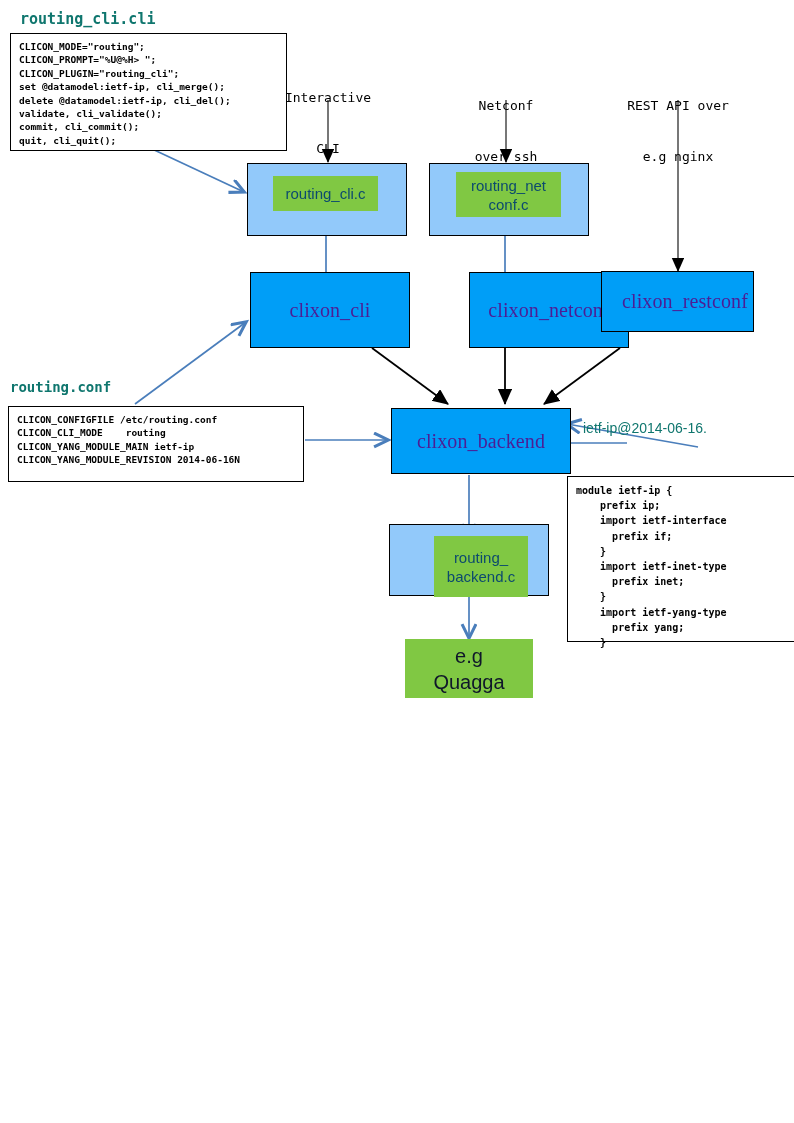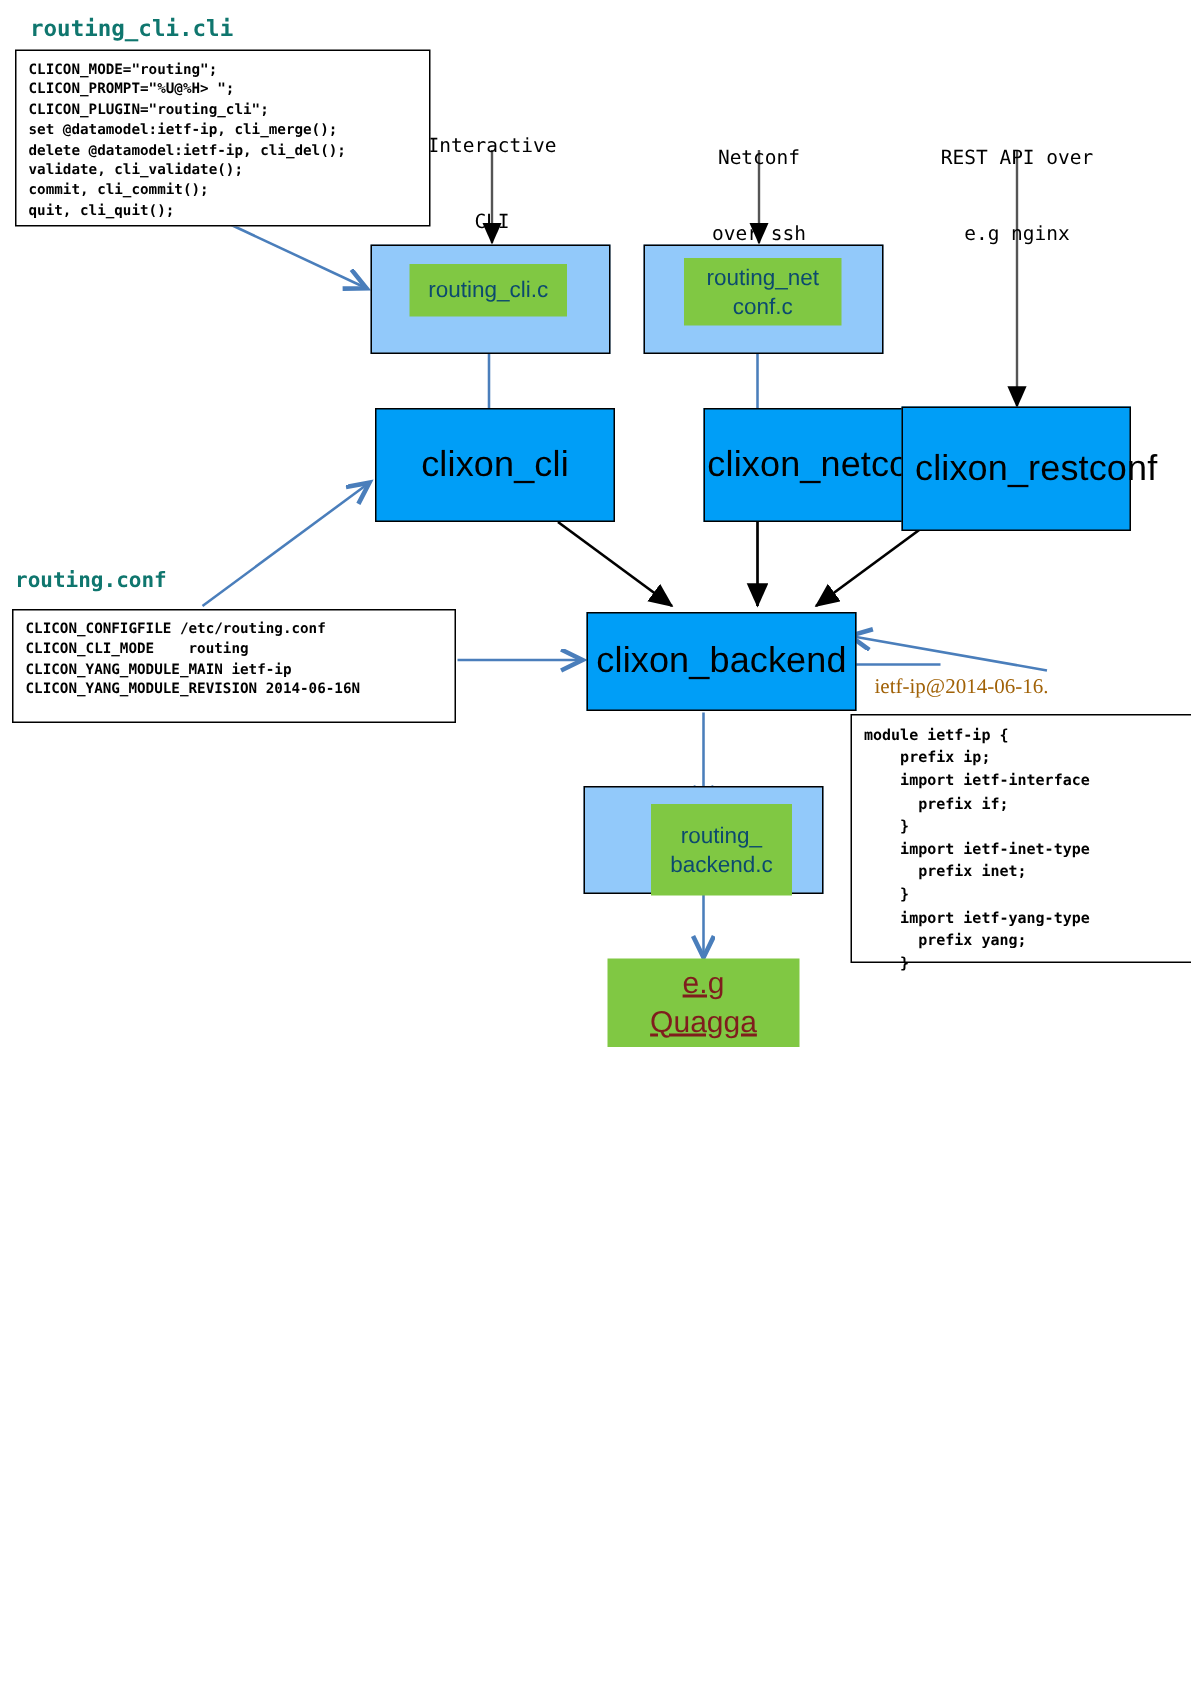--- a/index.html
+++ b/index.html
@@ -38,26 +38,25 @@
     position: absolute;
     font-family: "DejaVu Sans Mono", "Liberation Mono", monospace;
     font-size: 13px;
     color: #000000;
     white-space: pre;
     text-align: center;
     line-height: 17px;
   }
   .mono-label-left {
     position: absolute;
-    font-family: Liberation Serif, serif;
+    font-family: Liberation Sans, sans-serif;
     font-size: 13px;
-    color: #a16207;
+    color: #0f766e;
     white-space: pre;
     line-height: 17px;
-    margin-top: 30px;
   }
 
   
   .code-box {
     position: absolute;
     border: 1.5px solid #000000;
     background: #ffffff;
     box-sizing: border-box;
     padding: 6px 8px;
   }
@@ -78,23 +77,23 @@
 
   
   .proc-box {
     position: absolute;
     background: #009ef7;
     border: 1.5px solid #000000;
     box-sizing: border-box;
     display: flex;
     align-items: center;
     justify-content: center;
-    color: #000000;
-    font-family: Liberation Sans, sans-serif;
-    font-size: 24px;
+    color: #4c1d95;
+    font-family: Liberation Serif, serif;
+    font-size: 20px;
     letter-spacing: 0.1px;
     white-space: nowrap;
   }
   .plugin-host {
     position: absolute;
     background: #92c9fa;
     border: 1.5px solid #000000;
     box-sizing: border-box;
   }
   .plugin-chip {
@@ -106,30 +105,29 @@
     display: flex;
     align-items: center;
     justify-content: center;
     text-align: center;
     line-height: 19px;
     box-sizing: border-box;
   }
   .leaf-box {
     position: absolute;
     background: #80c843;
-    color: #7f1d1d;
+    color: #0f172a;
     font-family: "Liberation Sans", sans-serif;
     font-size: 20px;
     display: flex;
     align-items: center;
     justify-content: center;
     text-align: center;
     line-height: 26px;
     box-sizing: border-box;
-    text-decoration: underline;
   }
 </style>
 </head>
 <body>
 
 <div id="canvas">
 
   <svg id="wires" viewBox="0 0 794 1123" xmlns="http://www.w3.org/2000/svg">
     <defs>
       <marker id="ah-black" markerWidth="11" markerHeight="11" refX="8.4" refY="4" orient="auto" markerUnits="strokeWidth">
@@ -231,21 +229,21 @@
 
   <div class="plugin-host" style="left:389px; top:524px; width:160px; height:72px;">
     <div class="plugin-chip" style="left:44px; top:11px; width:94px; height:61px; white-space:pre;">routing_
 backend.c</div>
   </div>
 
   <div class="proc-box" style="left:250px; top:272px; width:160px; height:76px;">clixon_cli</div>
 
   <div class="proc-box" style="left:425px; top:272px; width:160px; height:76px;margin-left:44px;">clixon_netconf</div>
 
-  <div class="proc-box" style="left:601px; top:271px; width:153px; height:83px; justify-content:flex-start; padding-left:8px;">clixon_restconf</div>
+  <div class="proc-box" style="left:601px; top:271px; width:153px; height:61px; justify-content:flex-start; padding-left:20px;">clixon_restconf</div>
 
   <div class="proc-box" style="left:391px; top:408px; width:180px; height:66px;">clixon_backend</div>
 
   <div class="leaf-box" style="left:405px; top:639px; width:128px; height:59px;">
     <div>
       <div>e.g</div>
       <div>Quagga</div>
     </div>
   </div>
 

